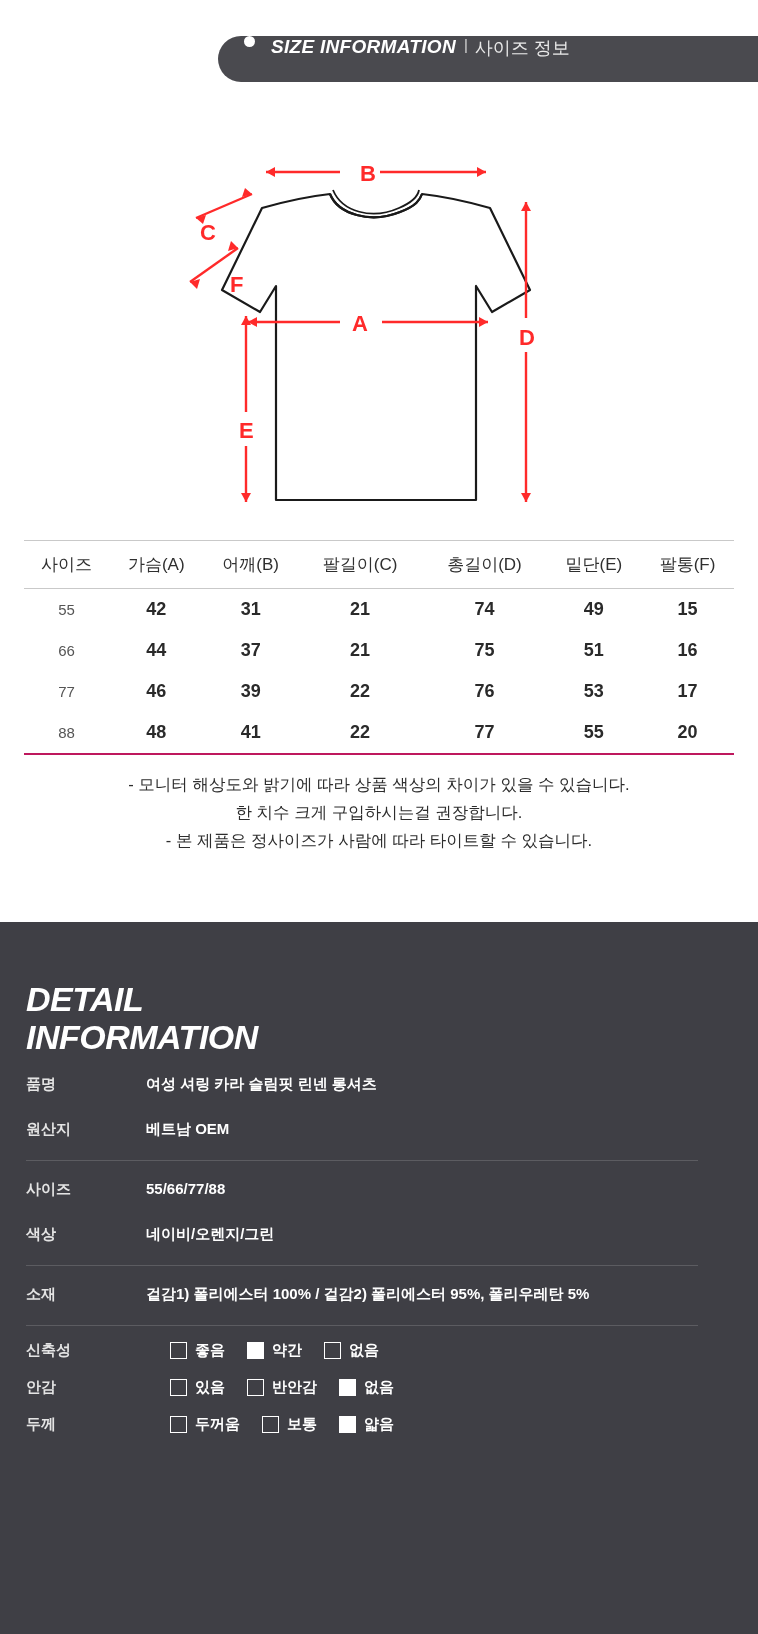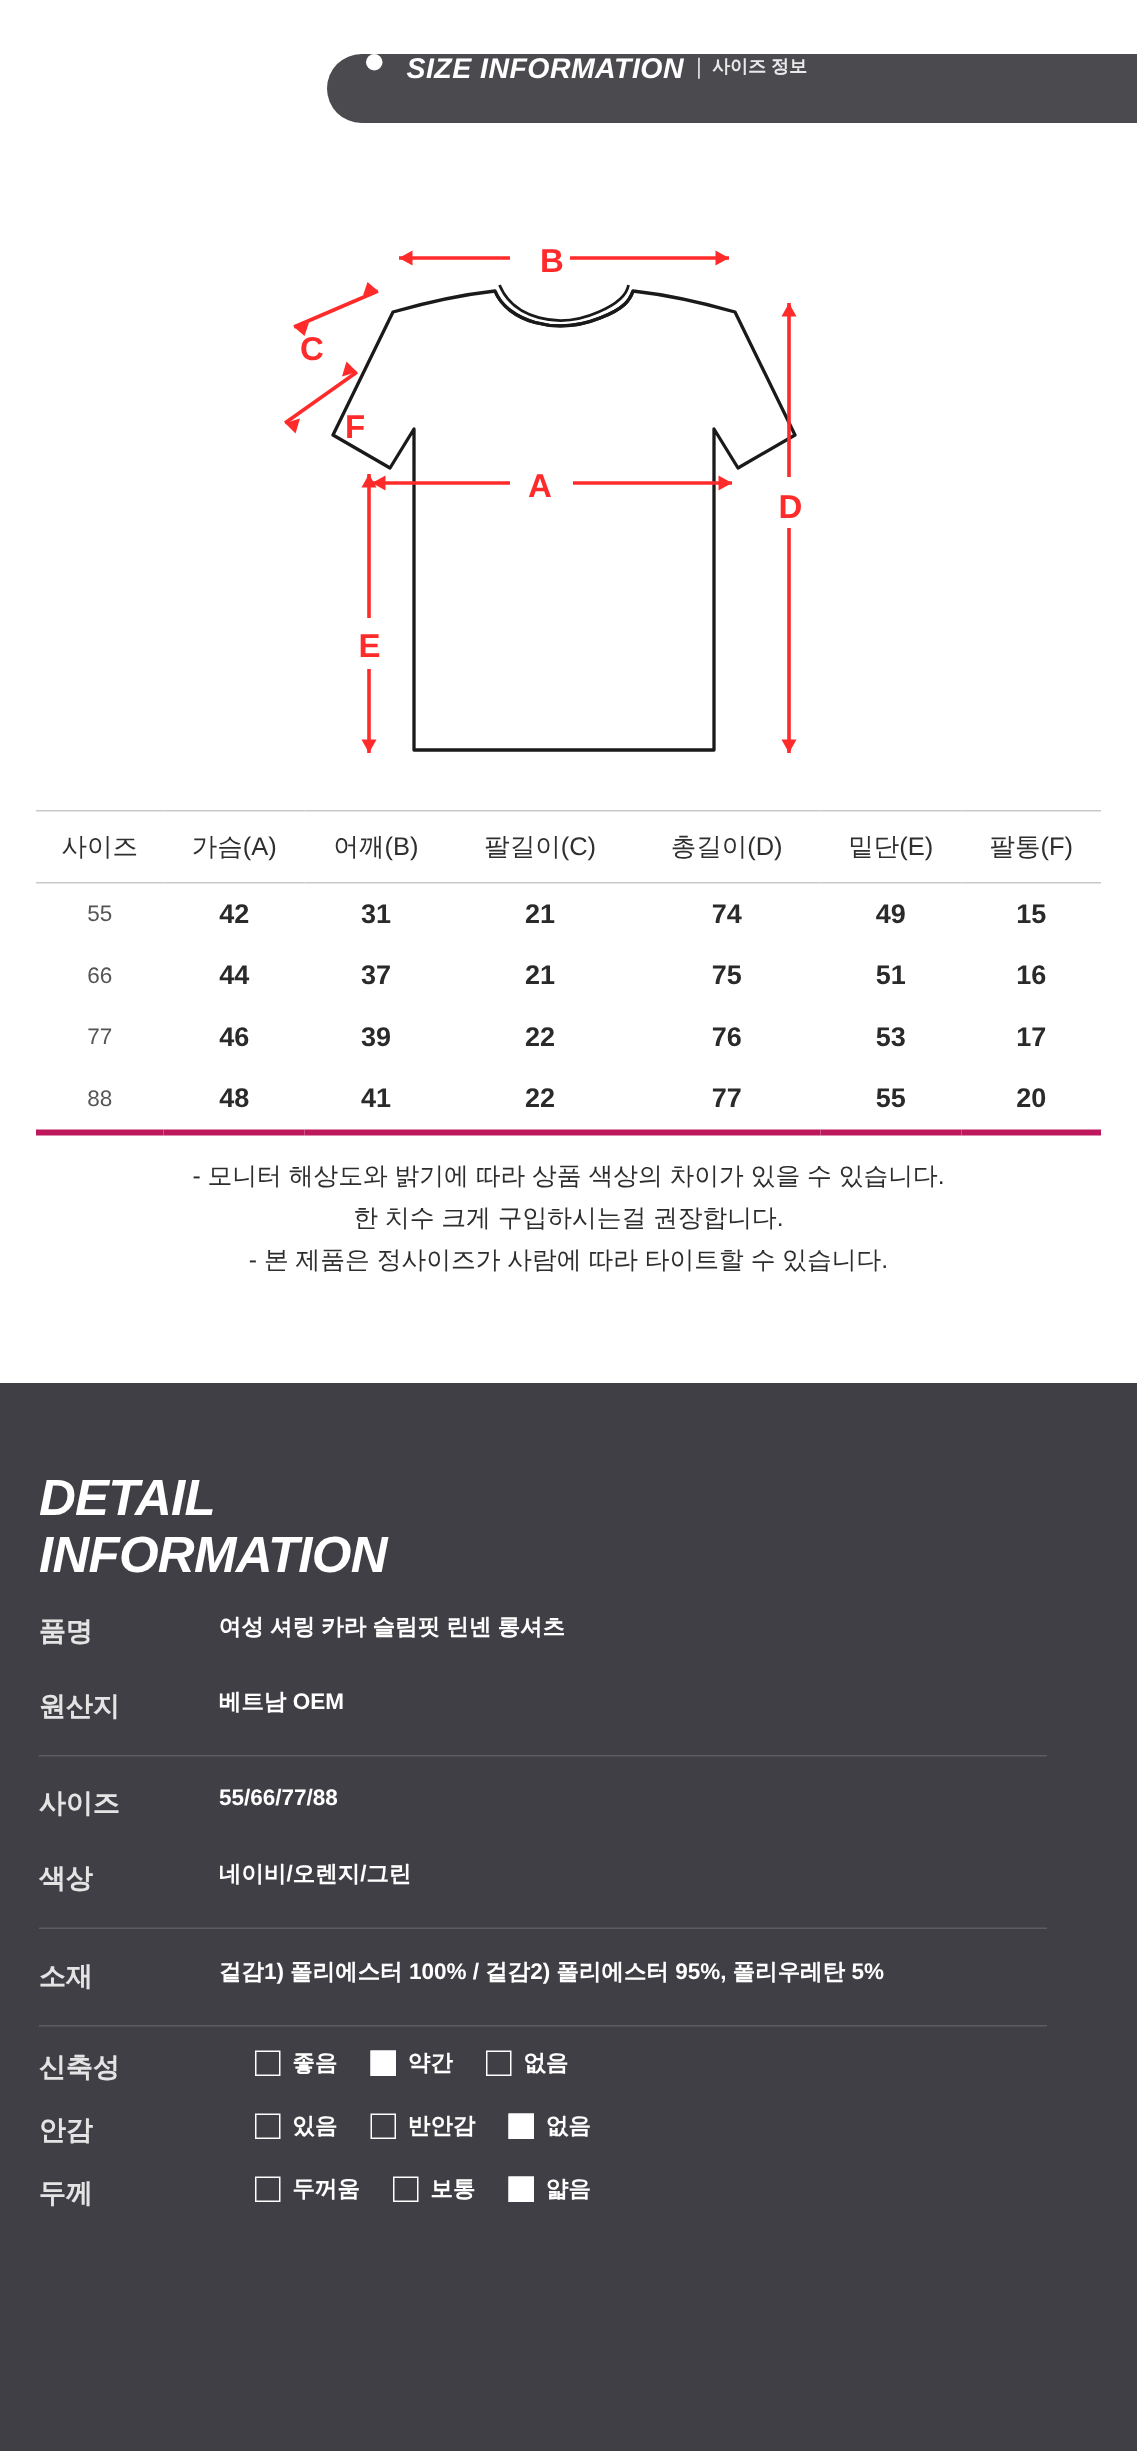--- a/index.html
+++ b/index.html
@@ -48,23 +48,23 @@
     letter-spacing: 0.3px;
     font-style: italic;
   }
   .size-header-sep {
     margin: 0 7px 0 8px;
     font-size: 15px;
     color: #d8d8d8;
     font-weight: normal;
   }
   .size-header-sub {
-    font-size: 12px;
+    font-size: 18px;
     color: #e9e9e9;
-    font-weight: bold;
+    font-weight: normal;
   }
 
   
   .diagram {
     position: absolute;
     top: 140px;
     left: 0;
     width: 758px;
     height: 390px;
   }
@@ -94,21 +94,21 @@
   .size-table tbody td {
     font-weight: bold;
     font-size: 18px;
   }
   .size-table tbody td.size-label {
     font-weight: normal;
     font-size: 15px;
     color: #555;
   }
   .size-table tbody tr:last-child td {
-    border-bottom: 4px solid #be185d;
+    border-bottom: 2px solid #be185d;
   }
 
   
   .notes {
     position: absolute;
     top: 770px;
     left: 0;
     width: 758px;
     text-align: center;
   }
@@ -146,21 +146,21 @@
     width: 706px;
   }
   .drow {
     display: flex;
     align-items: flex-start;
     padding: 13px 0;
   }
   .dlabel {
     width: 120px;
     flex: 0 0 120px;
-    font-size: 18px;
+    font-size: 15px;
     font-weight: bold;
     color: #e4e4e4;
     font-family: Liberation Serif, serif;
   }
   .dvalue {
     font-size: 15px;
     color: #ffffff;
     font-weight: bold;
   }
   .dsep {

